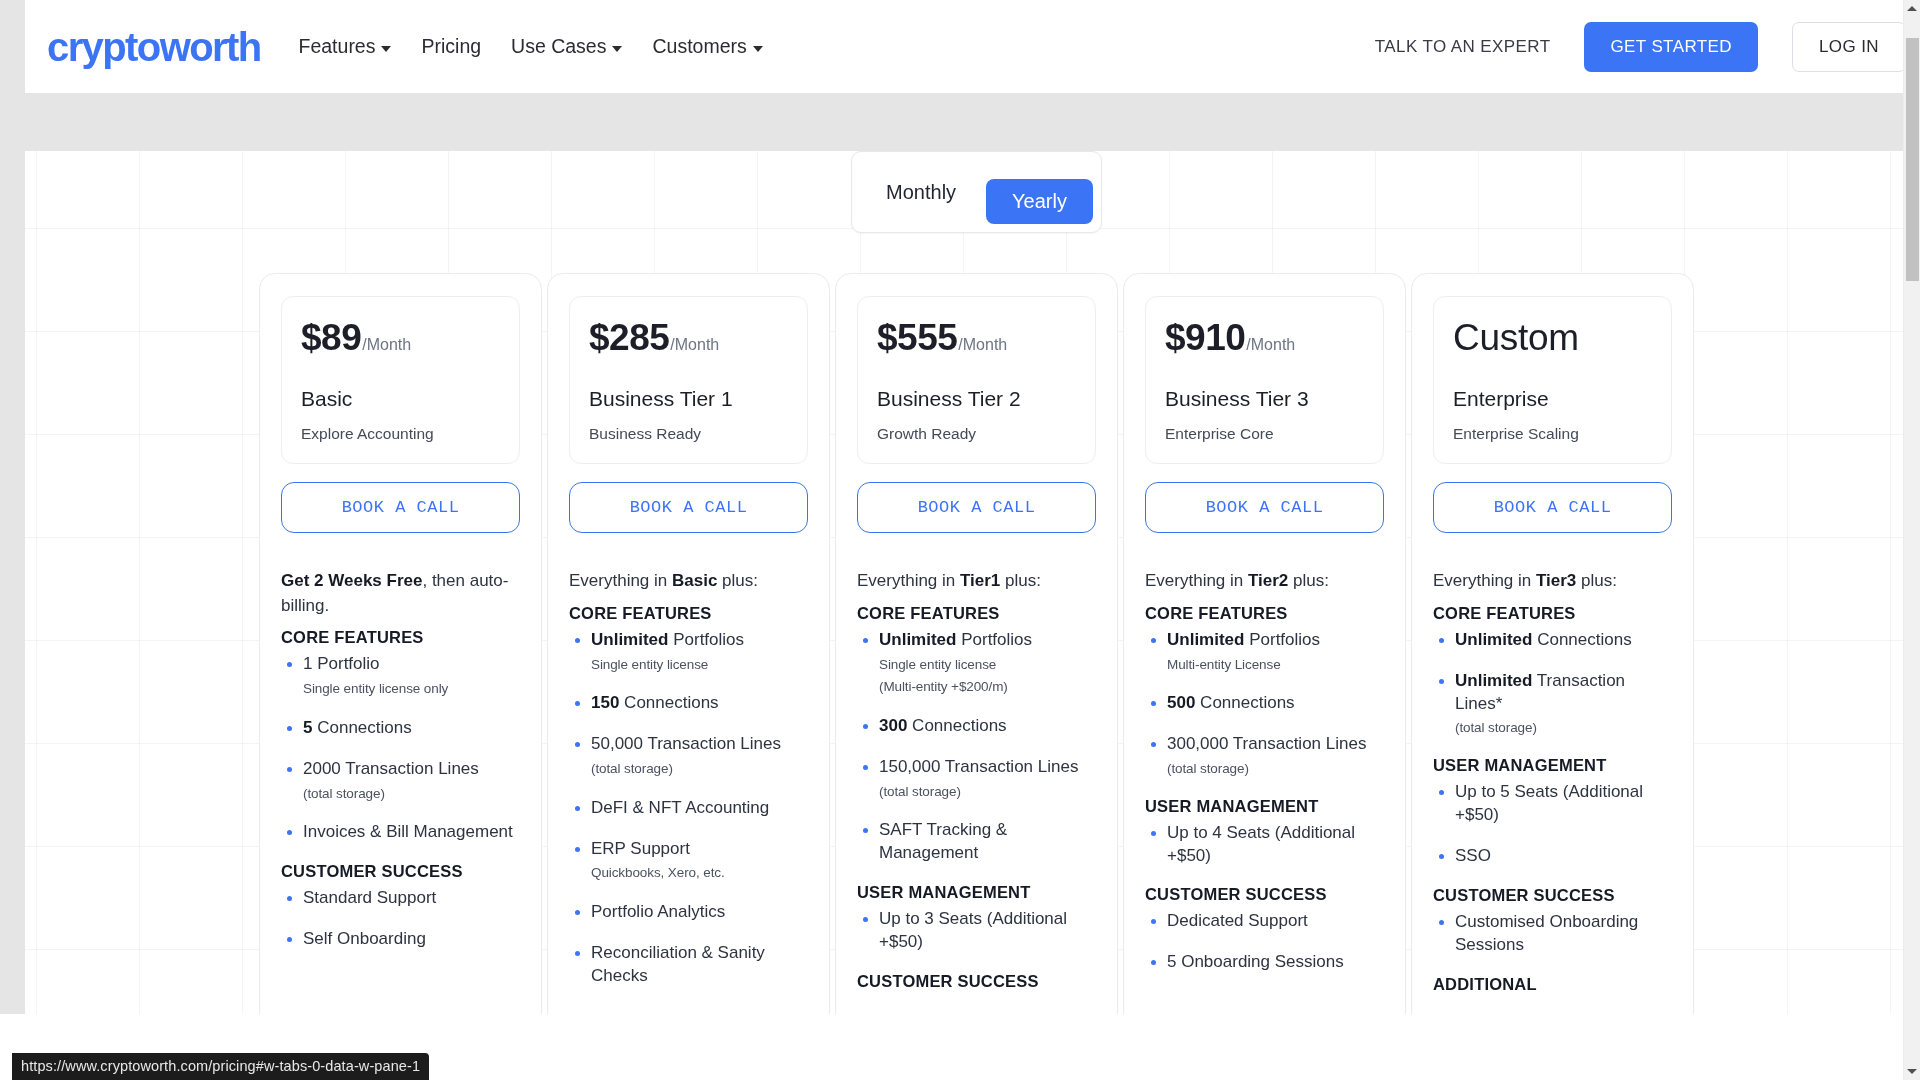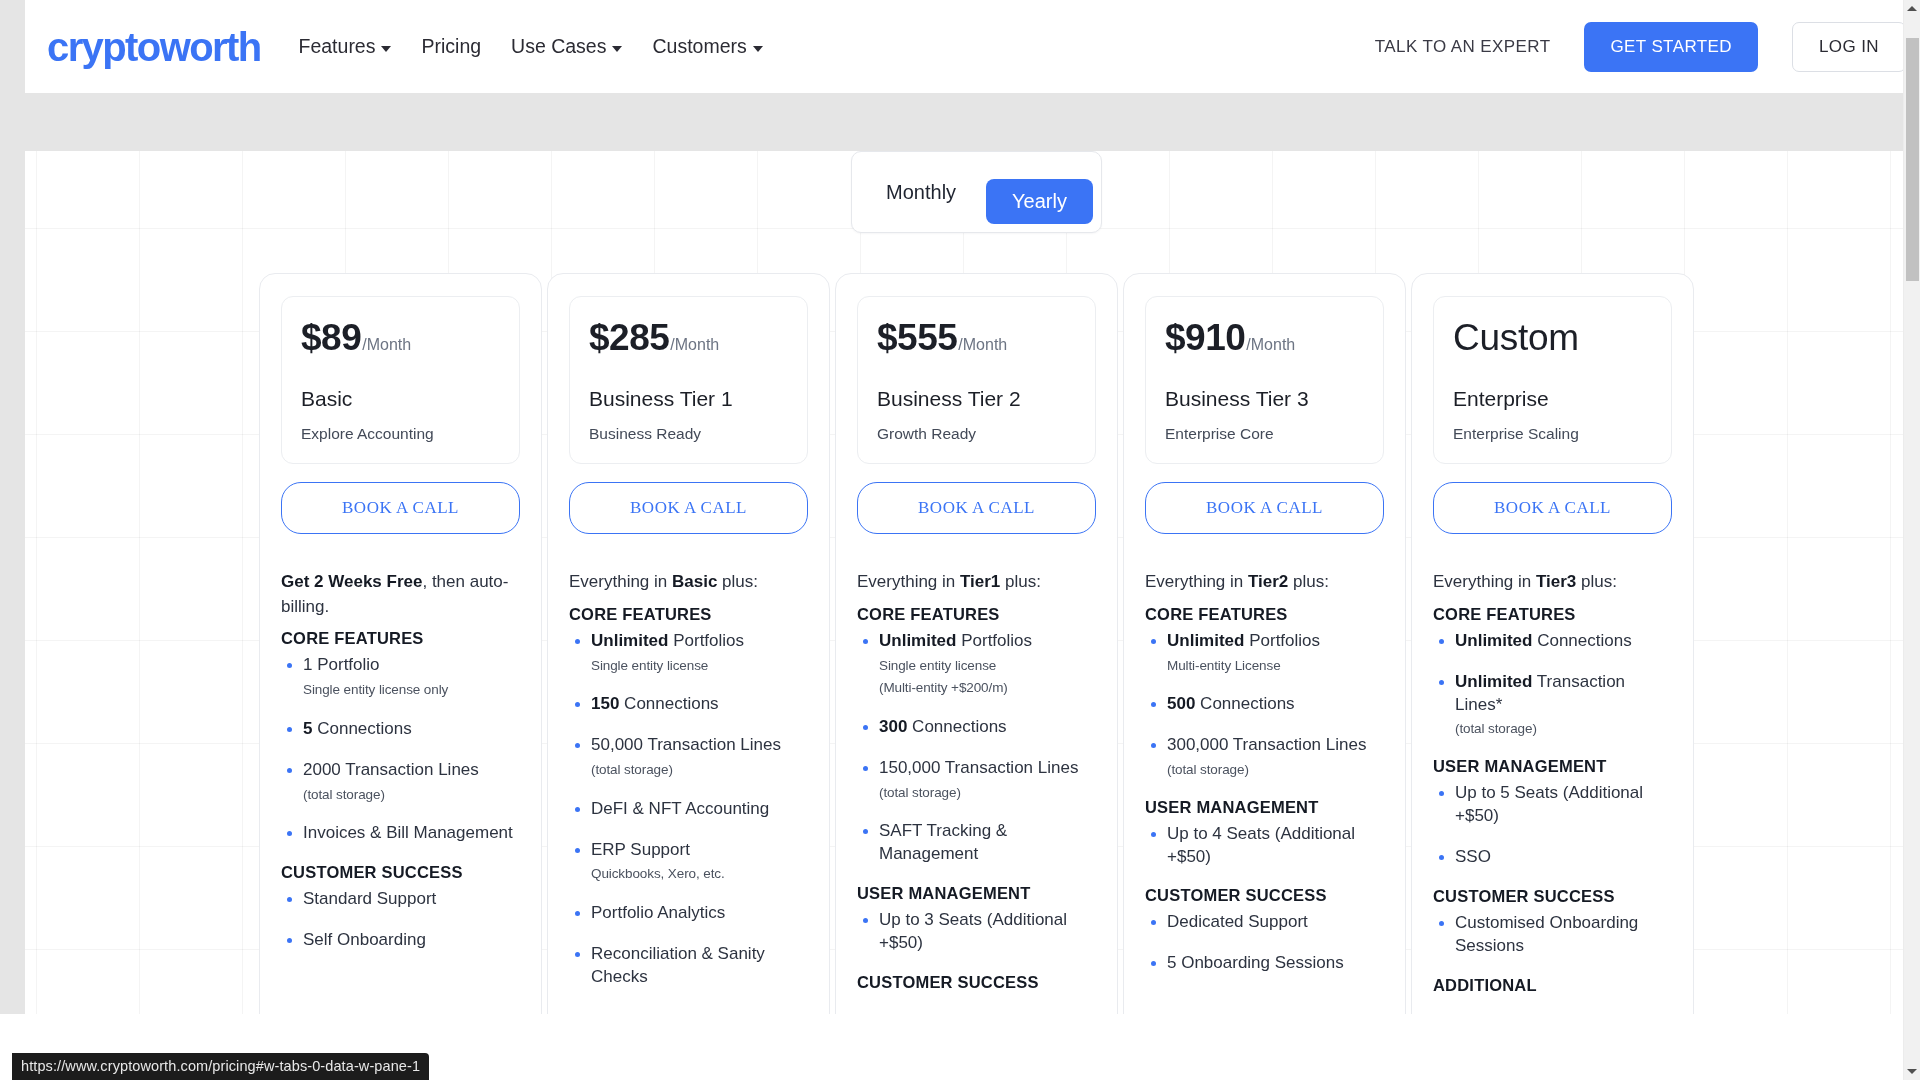--- a/index.html
+++ b/index.html
@@ -235,27 +235,27 @@
     margin-top: 14px;
   }
   .book-btn {
     display: block;
     width: 100%;
     box-sizing: border-box;
     margin-top: 18px;
     border: 1px solid #3b74f5;
     color: #3b74f5;
     background: #ffffff;
-    border-radius: 20px;
+    border-radius: 13px;
     padding: 15px 0;
     font-size: 17px;
     letter-spacing: 0.5px;
     text-align: center;
     cursor: pointer;
-    font-family: Liberation Serif, serif;
+    font-family: Liberation Mono, monospace;
   }
 
   .features {
     margin-top: 36px;
   }
   .intro {
     font-size: 17px;
     color: #2d3340;
     line-height: 1.45;
     margin-bottom: 4px;

